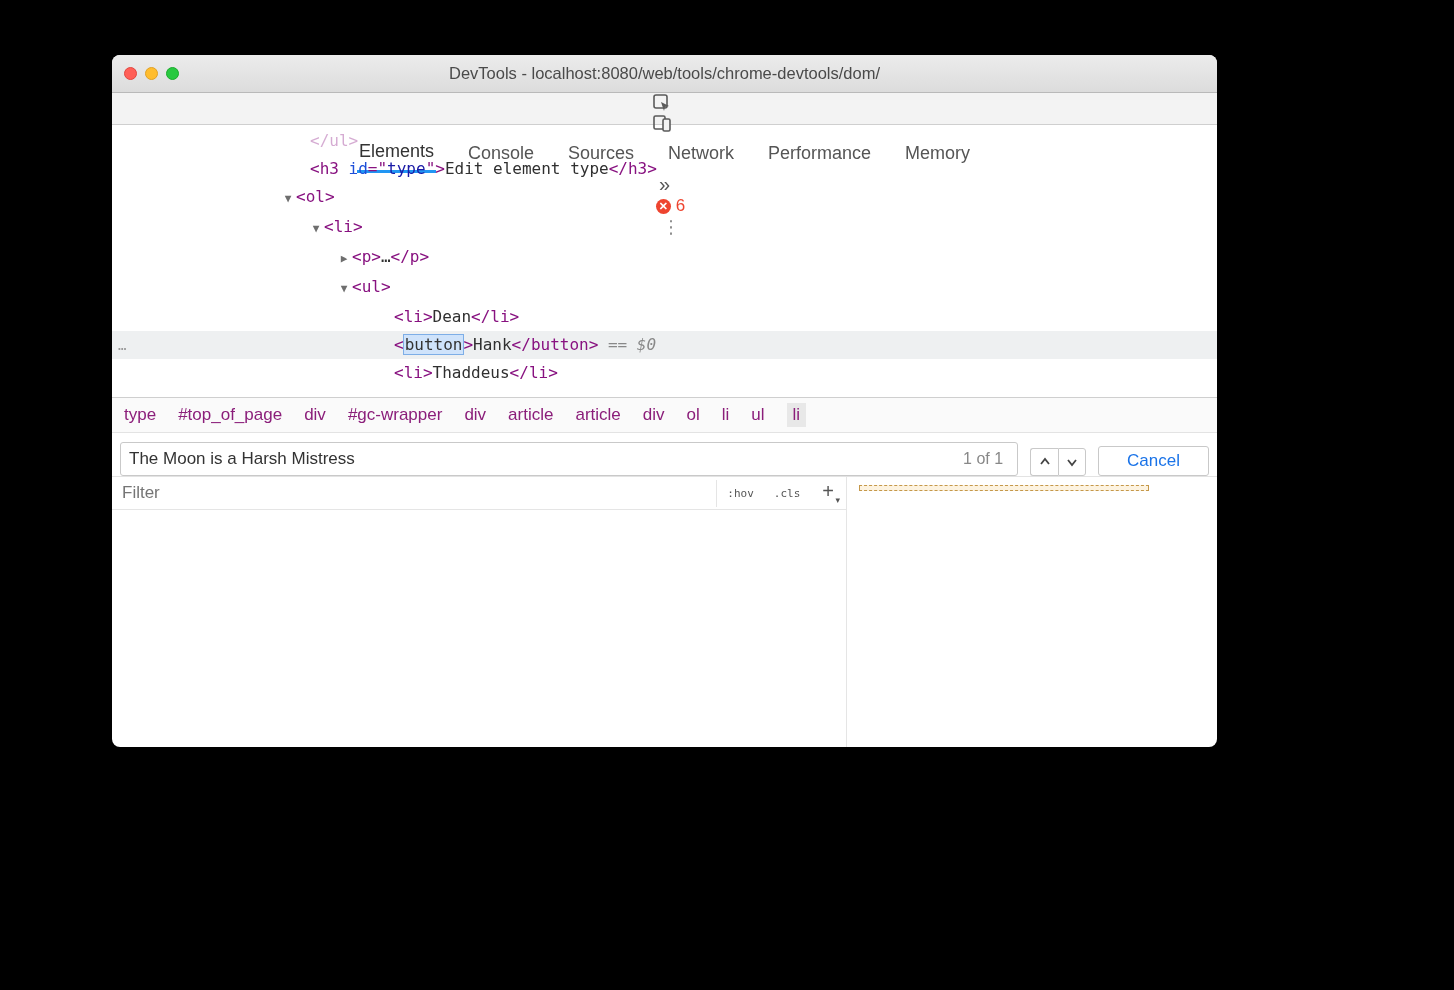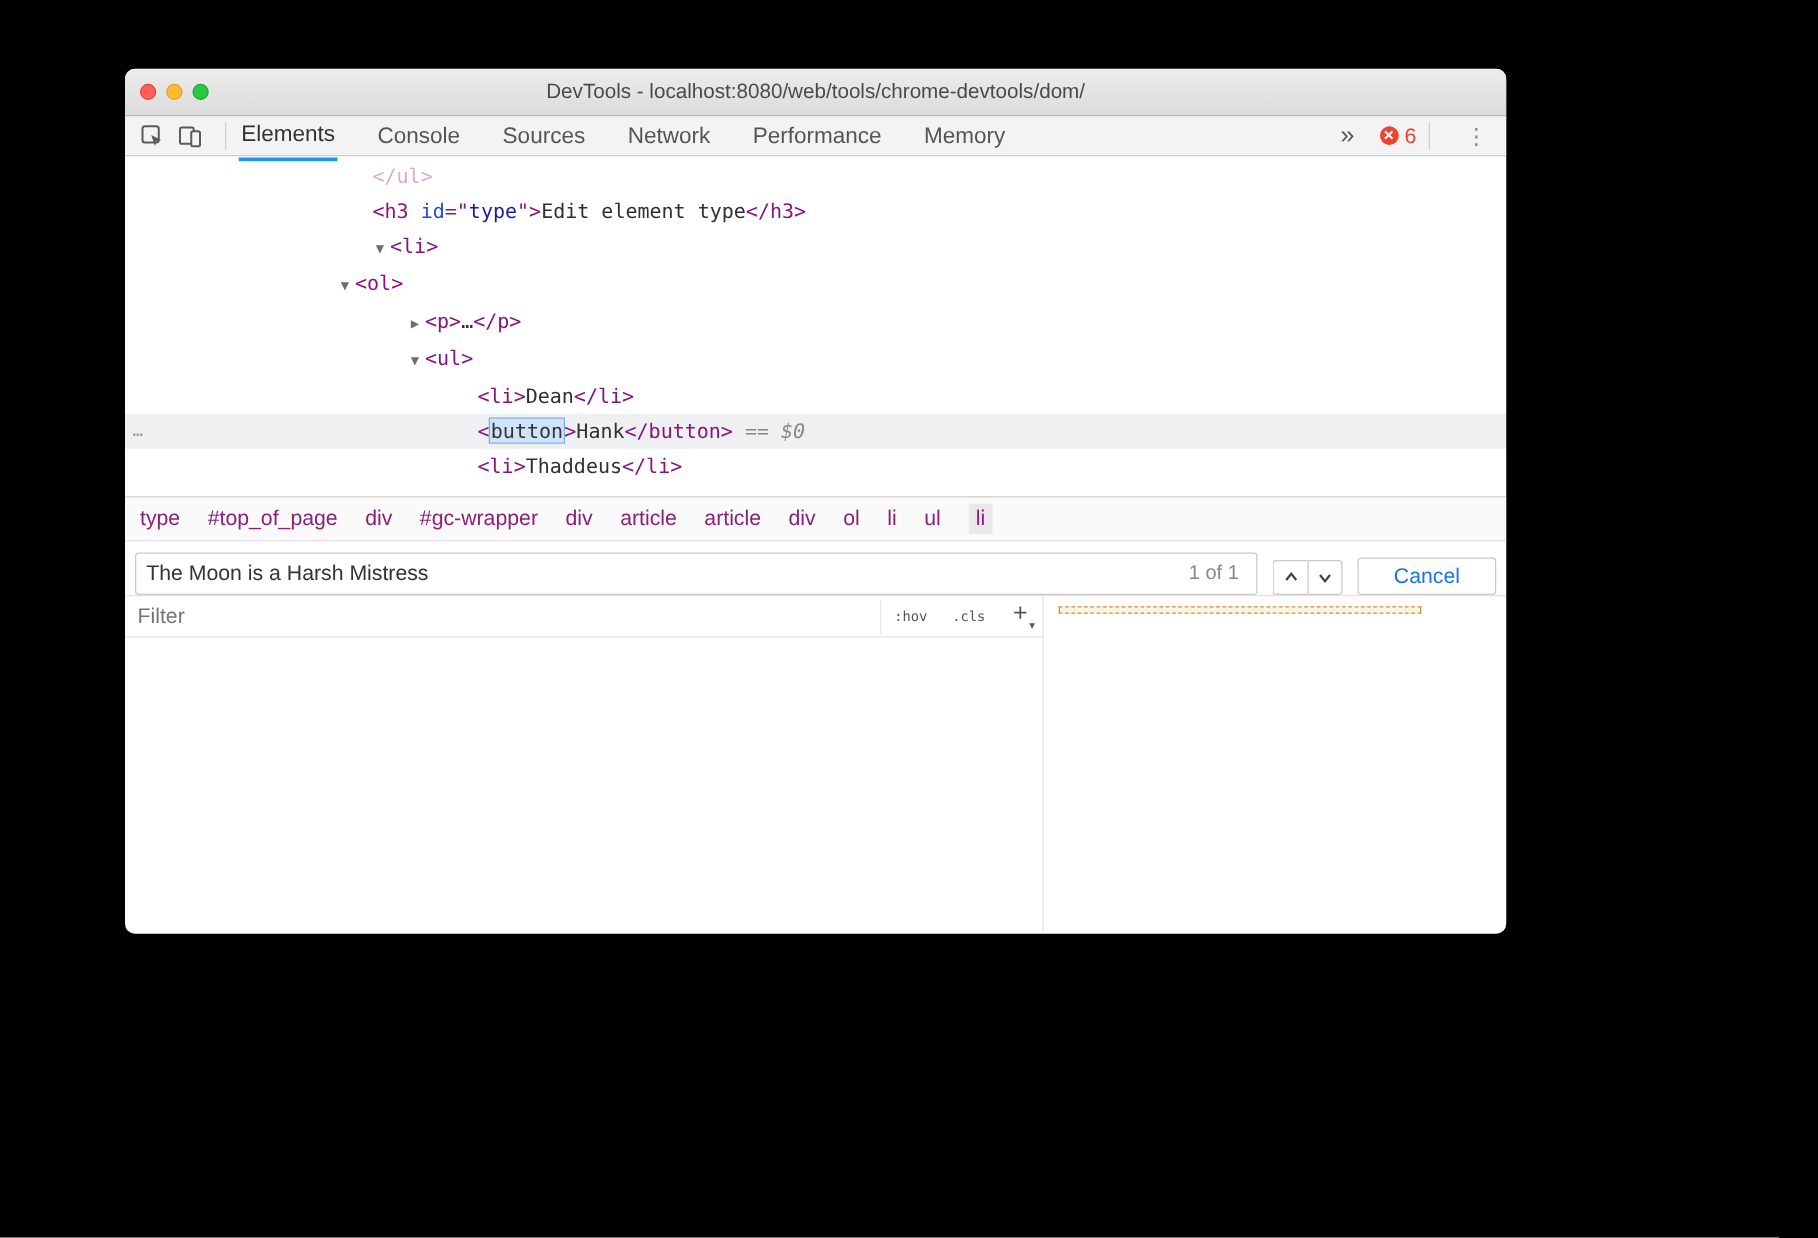--- a/index.html
+++ b/index.html
@@ -7,21 +7,21 @@
   background: #000;
   width: 1454px;
   height: 990px;
   font-family: -apple-system, BlinkMacSystemFont, "Helvetica Neue", Arial, sans-serif;
   font-size: 15px;
   color: #333;
   overflow: hidden;
 }
 .window {
   position: absolute;
-  left: 100px;
+  left: 112px;
   top: 55px;
   width: 1105px;
   height: 692px;
   background: #fff;
   border-radius: 8px;
   box-shadow: 0 20px 60px rgba(0,0,0,0.5);
   display: flex;
   flex-direction: column;
   overflow: hidden;
 }
@@ -39,20 +39,21 @@
 .tl.y { background:#ffbd2e; border:0.5px solid #e1a124; }
 .tl.g { background:#28c940; border:0.5px solid #1aab2b; }
 .title { margin: 0 auto; color:#4a4a4a; font-size:16.5px; }
 .toolbar {
   height: 32px;
   display:flex;
   align-items:center;
   border-bottom:1px solid #cfcfcf;
   background:#f3f3f3;
   padding: 0 10px;
+  flex-direction: column;
 }
 .tb-icon { width:24px; height:24px; display:flex; align-items:center; justify-content:center; color:#5a5a5a; margin-right:6px; cursor:pointer;}
 .sep { width:1px; height:22px; background:#cfcfcf; margin:0 10px;}
 .tabs { display:flex; gap:30px; flex:1; align-items:center; font-size:18px; color:#555;}
 .tab { padding: 8px 2px; cursor:pointer; }
 .tab.active { color:#333; border-bottom:3px solid #2196f3; font-weight:400;}
 .more-tabs { font-size:20px; color:#555; padding:0 8px; cursor:pointer;}
 .err-badge { display:flex; align-items:center; gap:5px; margin-left:12px; color:#ee442f; font-size:17px; }
 .err-badge .dot { width:15px; height:15px; border-radius:50%; background:#ee442f; display:flex; align-items:center; justify-content:center; color:#fff; font-size:11px; font-weight:bold;}
 .kebab { margin-left:14px; color:#888; cursor:pointer; font-size:18px; letter-spacing:1px; padding:0 4px;}
@@ -189,22 +190,22 @@
       <span class="dot">✕</span>
       <span>6</span>
     </div>
     <div class="sep"></div>
     <div class="kebab">⋮</div>
   </div>
 
   <div class="dom-area" id="dom-area">
       <div class="dom-line" style="position: relative; padding-left: 198px; opacity: 0.35;"><span class="tag">&lt;/</span><span class="tag">ul</span><span class="tag">&gt;</span></div>
       <div class="dom-line" style="position: relative; padding-left: 198px;"><span class="tag">&lt;</span><span class="tag">h3</span><span class="text"> </span><span class="attrname">id</span><span class="tag">=</span><span class="tag">"</span><span class="attrval">type</span><span class="tag">"</span><span class="tag">&gt;</span><span class="text">Edit element type</span><span class="tag">&lt;/</span><span class="tag">h3</span><span class="tag">&gt;</span></div>
+      <div class="dom-line" style="position: relative; padding-left: 184px;"><span class="caret" style="margin-left: -14px;">▼</span><span class="tag">&lt;</span><span class="tag">ol</span><span class="tag">&gt;</span></div>
       <div class="dom-line" style="position: relative; padding-left: 212px;"><span class="caret" style="margin-left: -14px;">▼</span><span class="tag">&lt;</span><span class="tag">li</span><span class="tag">&gt;</span></div>
-      <div class="dom-line" style="position: relative; padding-left: 184px;"><span class="caret" style="margin-left: -14px;">▼</span><span class="tag">&lt;</span><span class="tag">ol</span><span class="tag">&gt;</span></div>
       <div class="dom-line" style="position: relative; padding-left: 240px;"><span class="caret" style="margin-left: -14px;">▶</span><span class="tag">&lt;</span><span class="tag">p</span><span class="tag">&gt;</span><span class="text">…</span><span class="tag">&lt;/</span><span class="tag">p</span><span class="tag">&gt;</span></div>
       <div class="dom-line" style="position: relative; padding-left: 240px;"><span class="caret" style="margin-left: -14px;">▼</span><span class="tag">&lt;</span><span class="tag">ul</span><span class="tag">&gt;</span></div>
       <div class="dom-line" style="position: relative; padding-left: 282px;"><span class="tag">&lt;</span><span class="tag">li</span><span class="tag">&gt;</span><span class="text">Dean</span><span class="tag">&lt;/</span><span class="tag">li</span><span class="tag">&gt;</span></div>
       <div class="dom-line highlight" style="position: relative; padding-left: 282px;"><span class="row-actions">…</span><span class="tag">&lt;</span><span class="editing">button</span><span class="tag">&gt;</span><span class="text">Hank</span><span class="tag">&lt;/</span><span class="tag">button</span><span class="tag">&gt;</span><span class="sel-ref"> == $0</span></div>
       <div class="dom-line" style="position: relative; padding-left: 282px;"><span class="tag">&lt;</span><span class="tag">li</span><span class="tag">&gt;</span><span class="text">Thaddeus</span><span class="tag">&lt;/</span><span class="tag">li</span><span class="tag">&gt;</span></div>
     </div>
 
   <div class="breadcrumbs" id="crumbs">
       <span class="crumb">type</span>
       <span class="crumb">#top_of_page</span>

